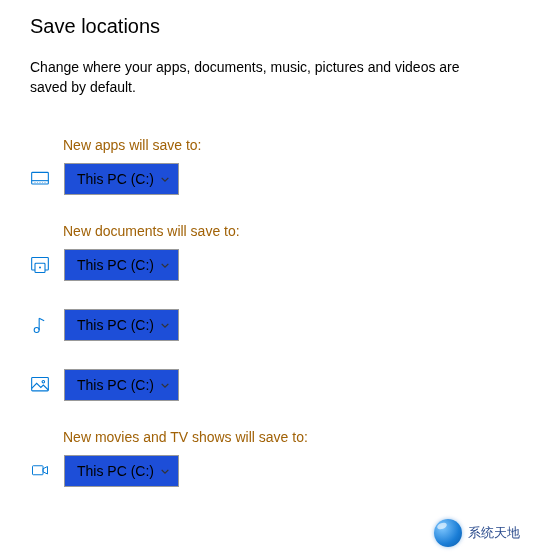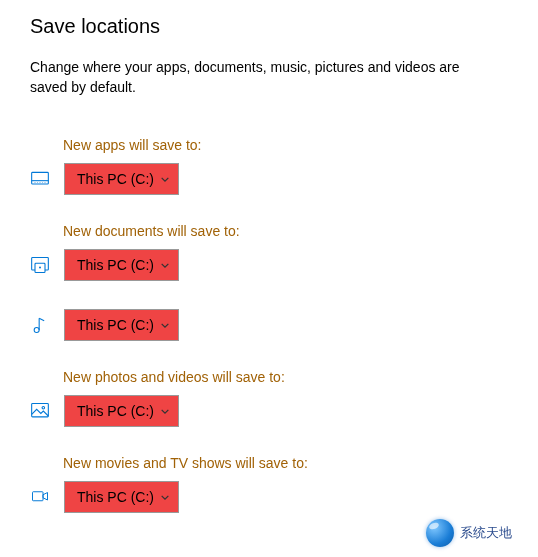--- a/index.html
+++ b/index.html
@@ -54,21 +54,21 @@
     }
     .icon-wrap svg {
       stroke: #0078d7;
       fill: none;
       stroke-width: 1.3;
     }
     .dropdown {
       width: 115px;
       height: 32px;
       border: 1px solid #999;
-      background: #ef4444;
+      background: #1d4ed8;
       display: flex;
       align-items: center;
       justify-content: space-between;
       padding: 0 8px 0 12px;
       cursor: pointer;
       font-size: 14px;
       color: #000;
       position: relative;
     }
     .chevron {
@@ -79,21 +79,21 @@
       justify-content: center;
     }
     .chevron svg {
       stroke: #333;
       stroke-width: 1.5;
       fill: none;
     }
     .watermark {
       position: absolute;
       bottom: 10px;
-      right: 26px;
+      right: 18px;
       display: flex;
       align-items: center;
       gap: 6px;
       font-size: 13px;
       color: #2a4b8d;
     }
     .watermark-globe {
       width: 28px;
       height: 28px;
       border-radius: 50%;
@@ -177,21 +177,20 @@
       <span class="chevron">
         <svg viewBox="0 0 12 12" width="11" height="11">
             <polyline points="2,4 6,8 10,4"></polyline>
           </svg>
       </span>
     </div>
   </div>
 </div>
 
 <div class="setting-row">
-  <div class="setting-label">New photos and videos will save to:</div>
   <div class="setting-controls">
     <span class="icon-wrap">
       <svg viewBox="0 0 24 24" width="22" height="20">
         <rect x="2" y="3" width="20" height="16" rx="1"></rect>
         <polyline points="2,16 8,10 13,15 16,12 22,18"></polyline>
         <circle cx="16" cy="8" r="1.5"></circle>
       </svg>
     </span>
     <div class="dropdown">
       <span>This PC (C:)</span>

